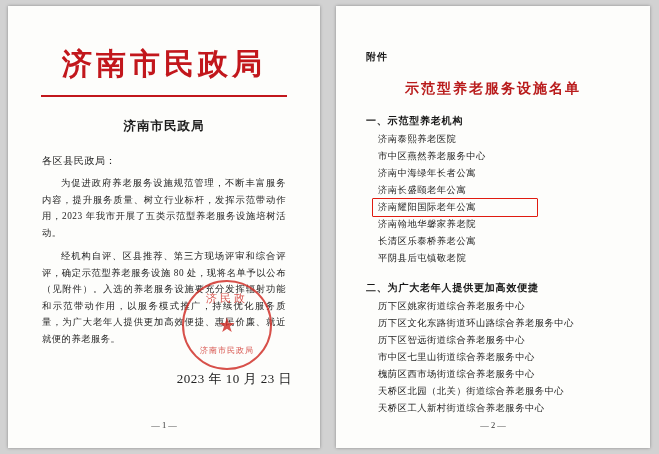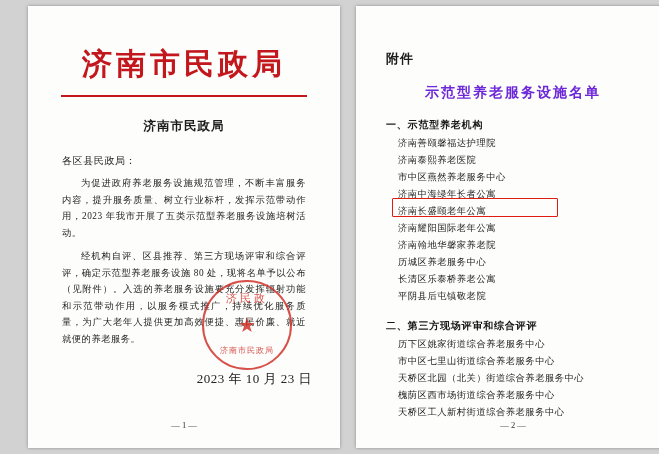--- a/index.html
+++ b/index.html
@@ -17,21 +17,20 @@
     height: 454px;
     background: #d2d2d2;
   }
   .page {
     position: absolute;
     top: 6px;
     height: 442px;
     background: #fdfdfb;
     box-shadow: 0 0 3px rgba(0,0,0,0.35);
     overflow: hidden;
-    margin-left: 20px;
   }
   .page-left  { left: 8px;  width: 312px; }
   .page-right { left: 336px; width: 314px; }
 
   
   .masthead {
     text-align: center;
     margin-top: 38px;
     color: #c2171c;
     font-family: "Liberation Serif", serif;
@@ -119,31 +118,31 @@
     left: 0;
     width: 100%;
     text-align: center;
     font-size: 8.5px;
     color: #333;
   }
 
   
   .attach-label {
     margin: 44px 0 0 30px;
-    font-size: 13px;
+    font-size: 10px;
     font-weight: bold;
     color: #1b1b1b;
     letter-spacing: 1px;
   }
   .list-title {
     text-align: center;
     margin-top: 16px;
     font-size: 14px;
     font-weight: bold;
-    color: #6d28d9;
+    color: #b91c1c;
     letter-spacing: 2px;
   }
   .section-head {
     margin: 16px 0 4px 30px;
     font-size: 10px;
     font-weight: bold;
     color: #171717;
     letter-spacing: 0.8px;
   }
   .list-item {
@@ -191,36 +190,36 @@
     <div class="sign-date">2023 年 10 月 23 日</div>
 
     <div class="page-num">— 1 —</div>
   </div>
 
   <div class="page page-right">
     <div class="attach-label">附件</div>
     <div class="list-title">示范型养老服务设施名单</div>
 
     <div class="section-head">一、示范型养老机构</div>
-    <div class="list-item">济南善颐馨福达护理院</div>
     <div class="list-item">济南泰熙养老医院</div>
     <div class="list-item">市中区燕然养老服务中心</div>
     <div class="list-item">济南中海绿年长者公寓</div>
     <div class="list-item">济南长盛颐老年公寓</div>
     <div class="list-item">济南耀阳国际老年公寓</div>
     <div class="list-item">济南翰地华馨家养老院</div>
-    <div class="list-item">历城区养老服务中心</div>
     <div class="list-item">长清区乐泰桥养老公寓</div>
     <div class="list-item">平阴县后屯镇敬老院</div>
 
-    <div class="section-head">二、第三方现场评审和综合评评</div>
+    <div class="section-head">二、为广大老年人提供更加高效便捷</div>
     <div class="list-item">历下区姚家街道综合养老服务中心</div>
+    <div class="list-item">历下区文化东路街道环山路综合养老服务中心</div>
+    <div class="list-item">历下区智远街道综合养老服务中心</div>
     <div class="list-item">市中区七里山街道综合养老服务中心</div>
+    <div class="list-item">槐荫区西市场街道综合养老服务中心</div>
     <div class="list-item">天桥区北园（北关）街道综合养老服务中心</div>
-    <div class="list-item">槐荫区西市场街道综合养老服务中心</div>
     <div class="list-item">天桥区工人新村街道综合养老服务中心</div>
 
     <div class="highlight-box"></div>
 
     <div class="page-num">— 2 —</div>
   </div>
 
 </div>
 
 </body></html>

